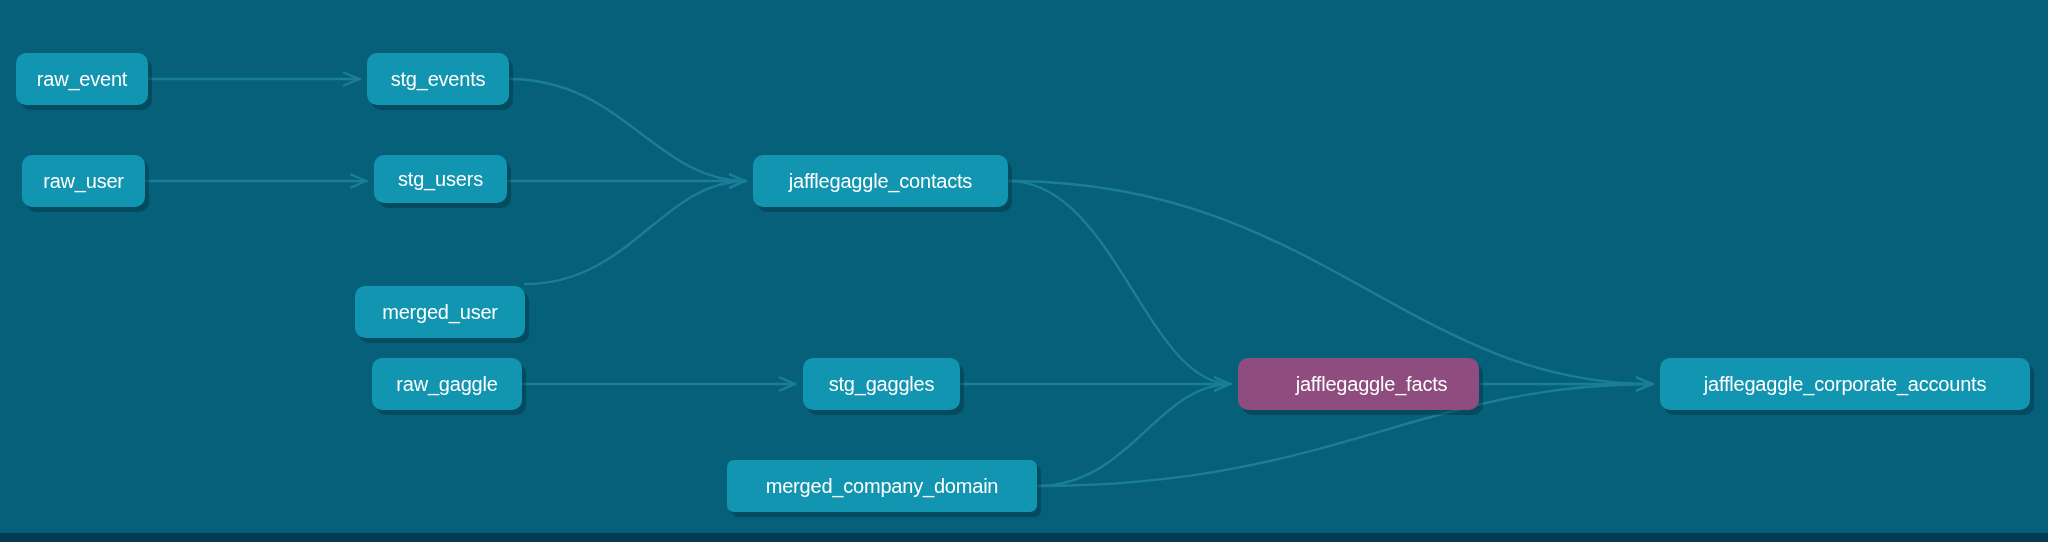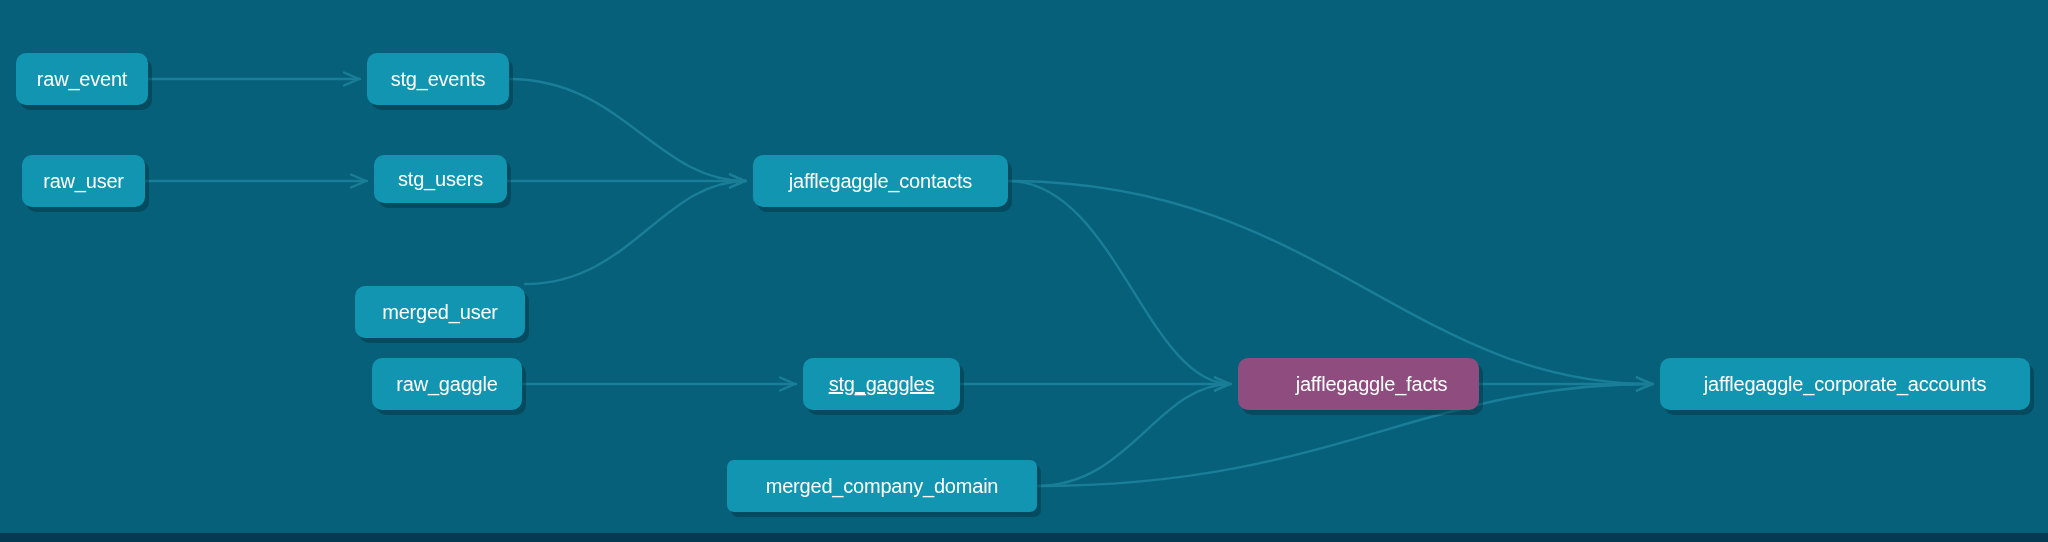--- a/index.html
+++ b/index.html
@@ -70,21 +70,21 @@
   </div>
 
   <div class="node" style="left:753px;top:155px;width:255px;height:52px;">
     <span>jafflegaggle_contacts</span>
   </div>
 
   <div class="node" style="left:364px;top:358px;width:150px;height:52px;margin-left:8px;">
     <span>raw_gaggle</span>
   </div>
 
-  <div class="node" style="left:803px;top:358px;width:157px;height:52px;text-decoration:underline;">
+  <div class="node" style="left:803px;top:358px;width:157px;height:52px;">
     <span>stg_gaggles</span>
   </div>
 
   <div class="node" style="left:727px;top:460px;width:310px;height:52px;border-radius:7px;">
     <span>merged_company_domain</span>
   </div>
 
   <div class="node node--accent" style="left:1238px;top:358px;width:215px;height:52px;">
     <span>jafflegaggle_facts</span>
   </div>

